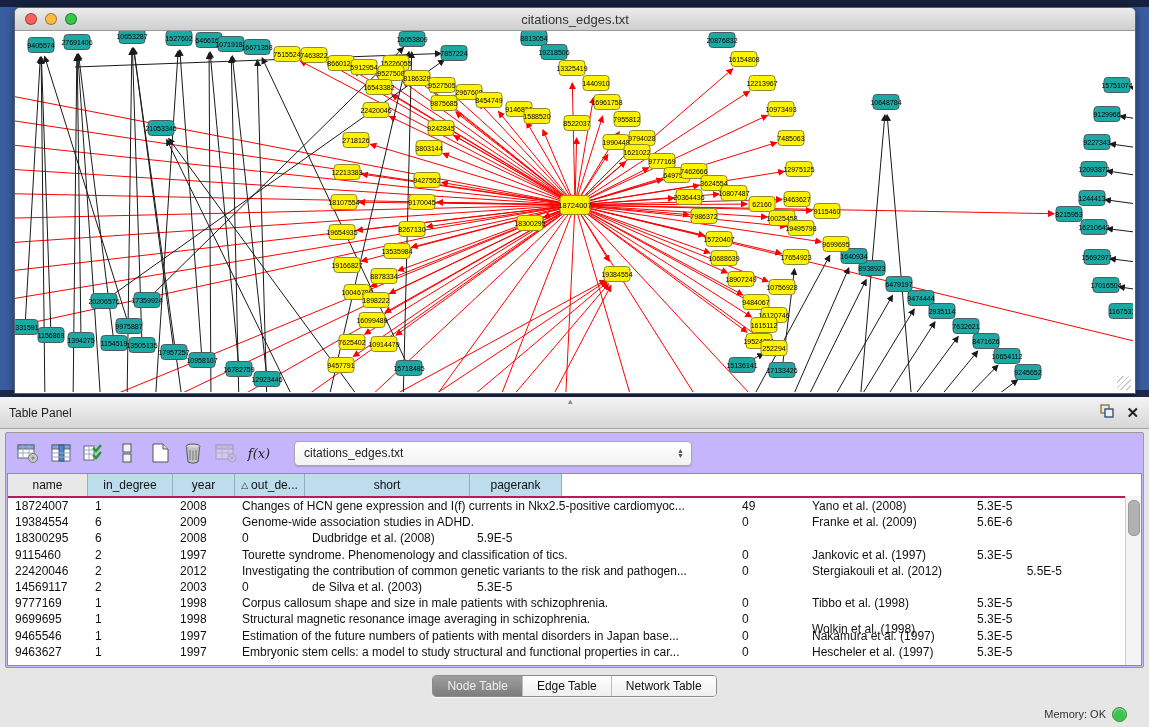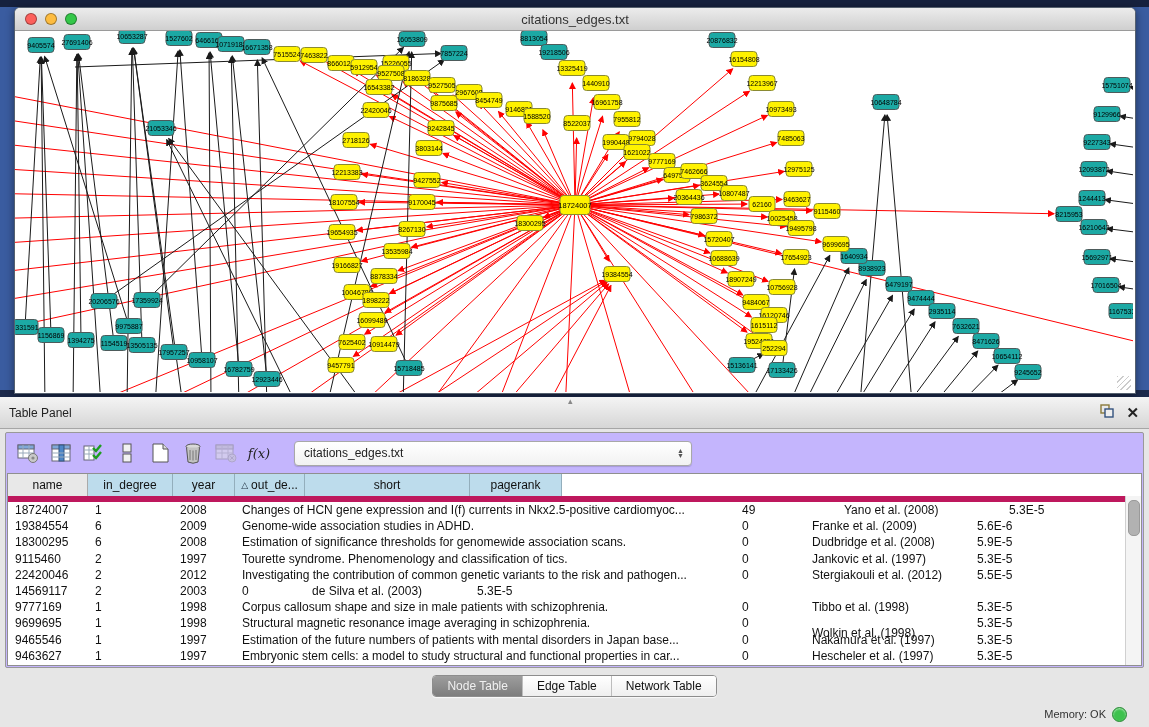--- a/index.html
+++ b/index.html
@@ -38,21 +38,21 @@
   .tb-btn{width:24px;height:24px;display:flex;align-items:center;justify-content:center;}
   .dropdown{margin-left:14px;width:396px;height:23px;background:linear-gradient(#ffffff,#f2f2f2);
     border:1px solid #a8a8a8;border-radius:4px;display:flex;align-items:center;position:relative;
     box-shadow:0 1px 1px rgba(0,0,0,.15);}
   .dropdown span.val{font-size:12px;color:#222;margin-left:9px;}
   .dd-arrows{position:absolute;right:7px;display:flex;flex-direction:column;line-height:5px;
     font-size:7px;color:#555;}
 
   .tbl{position:absolute;left:1px;right:1px;top:40px;bottom:1px;background:#fff;
     border:1px solid #8f8f8f;display:flex;flex-direction:column;overflow:hidden;}
-  .thead{display:flex;height:22px;flex:0 0 22px;border-bottom:6px solid #be185d;}
+  .thead{display:flex;height:22px;flex:0 0 22px;border-bottom:2px solid #be185d;}
   .th{box-sizing:border-box;background:#bddcec;border-right:1px solid #93aebc;
     font-size:12px;color:#111;display:flex;align-items:center;justify-content:center;gap:3px;}
   .th.gray{background:#e8e8e8;border-right:1px solid #aaa;}
   .th .sort{font-size:9px;color:#234;}
   .tbody{flex:1;position:relative;}
   .tr{display:flex;height:16.2px;align-items:center;}
   .td{box-sizing:border-box;padding-left:7px;font-size:12px;color:#111;white-space:nowrap;
     overflow:hidden;}
   .vscroll{position:absolute;right:0;top:22px;bottom:0;width:15px;background:#f4f4f4;
     border-left:1px solid #d0d0d0;}
@@ -836,58 +836,57 @@
           </div>
           <div class="th" style="flex: 1 1 0%; background: rgb(255, 255, 255); border-right: none;"></div>
         </div>
       <div class="tbody" id="tbody">
           <div class="tr">
             <div class="td" style="width: 80px; flex: 0 0 80px;">18724007</div>
             <div class="td" style="width: 85px; flex: 0 0 85px;">1</div>
             <div class="td" style="width: 62px; flex: 0 0 62px;">2008</div>
             <div class="td" style="width: 500px; flex: 0 0 500px;">Changes of HCN gene expression and I(f) currents in Nkx2.5-positive cardiomyoc...</div>
             <div class="td" style="width: 70px; flex: 0 0 70px;">49</div>
-            <div class="td" style="width: 165px; flex: 0 0 165px; margin-left: 32px;">Yano et al. (2008)</div>
+            <div class="td" style="width: 165px; flex: 0 0 165px;">Yano et al. (2008)</div>
             <div class="td" style="width: 92px; flex: 0 0 92px;">5.3E-5</div>
           </div>
           <div class="tr">
             <div class="td" style="width: 80px; flex: 0 0 80px;">19384554</div>
             <div class="td" style="width: 85px; flex: 0 0 85px;">6</div>
             <div class="td" style="width: 62px; flex: 0 0 62px;">2009</div>
             <div class="td" style="width: 500px; flex: 0 0 500px;">Genome-wide association studies in ADHD.</div>
             <div class="td" style="width: 70px; flex: 0 0 70px;">0</div>
             <div class="td" style="width: 165px; flex: 0 0 165px;">Franke et al. (2009)</div>
             <div class="td" style="width: 92px; flex: 0 0 92px;">5.6E-6</div>
           </div>
           <div class="tr">
             <div class="td" style="width: 80px; flex: 0 0 80px;">18300295</div>
             <div class="td" style="width: 85px; flex: 0 0 85px;">6</div>
             <div class="td" style="width: 62px; flex: 0 0 62px;">2008</div>
-            <div class="td" style="width: 500px; flex: 0 0 500px;">Estimation of significance thresholds for genomewide association scans.</div>
             <div class="td" style="width: 70px; flex: 0 0 70px;">0</div>
             <div class="td" style="width: 165px; flex: 0 0 165px;">Dudbridge et al. (2008)</div>
             <div class="td" style="width: 92px; flex: 0 0 92px;">5.9E-5</div>
           </div>
           <div class="tr">
             <div class="td" style="width: 80px; flex: 0 0 80px;">9115460</div>
             <div class="td" style="width: 85px; flex: 0 0 85px;">2</div>
             <div class="td" style="width: 62px; flex: 0 0 62px;">1997</div>
             <div class="td" style="width: 500px; flex: 0 0 500px;">Tourette syndrome. Phenomenology and classification of tics.</div>
             <div class="td" style="width: 70px; flex: 0 0 70px;">0</div>
             <div class="td" style="width: 165px; flex: 0 0 165px;">Jankovic et al. (1997)</div>
             <div class="td" style="width: 92px; flex: 0 0 92px;">5.3E-5</div>
           </div>
           <div class="tr">
             <div class="td" style="width: 80px; flex: 0 0 80px;">22420046</div>
             <div class="td" style="width: 85px; flex: 0 0 85px;">2</div>
             <div class="td" style="width: 62px; flex: 0 0 62px;">2012</div>
             <div class="td" style="width: 500px; flex: 0 0 500px;">Investigating the contribution of common genetic variants to the risk and pathogen...</div>
             <div class="td" style="width: 70px; flex: 0 0 70px;">0</div>
             <div class="td" style="width: 165px; flex: 0 0 165px;">Stergiakouli et al. (2012)</div>
-            <div class="td" style="width: 92px; flex: 0 0 92px;">5.5E-5</div>
+            <div class="td" style="width: 92px; flex: 0 0 92px; text-align: right;">5.5E-5</div>
           </div>
           <div class="tr">
             <div class="td" style="width: 80px; flex: 0 0 80px;">14569117</div>
             <div class="td" style="width: 85px; flex: 0 0 85px;">2</div>
             <div class="td" style="width: 62px; flex: 0 0 62px;">2003</div>
             <div class="td" style="width: 70px; flex: 0 0 70px;">0</div>
             <div class="td" style="width: 165px; flex: 0 0 165px;">de Silva et al. (2003)</div>
             <div class="td" style="width: 92px; flex: 0 0 92px;">5.3E-5</div>
           </div>
           <div class="tr">

